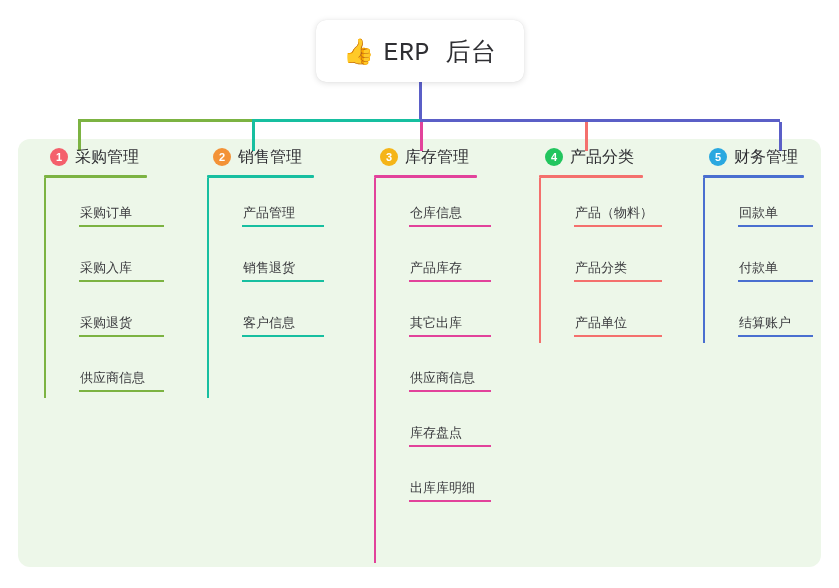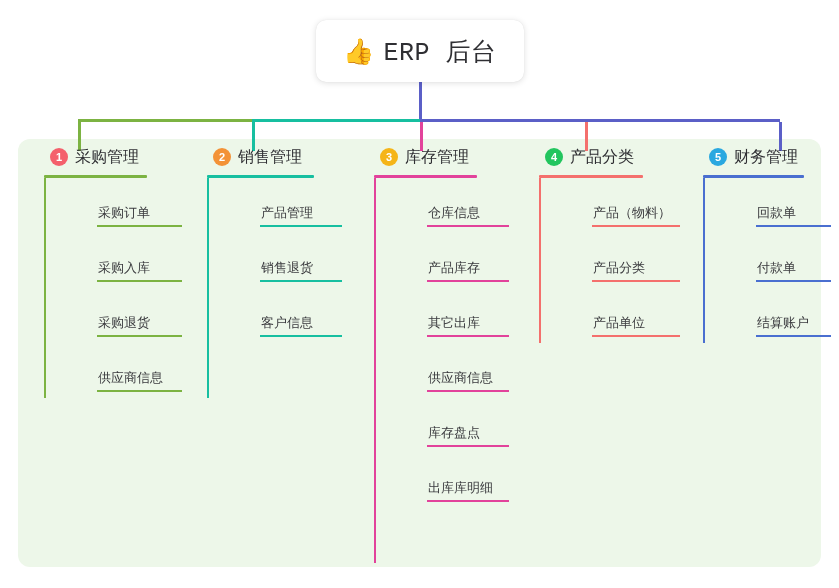--- a/index.html
+++ b/index.html
@@ -95,21 +95,21 @@
     color: #2f2f33;
     white-space: nowrap;
   }
   .col-underline {
     height: 3px;
     margin-top: 6px;
     border-radius: 1px;
   }
   .col-body {
     position: relative;
-    padding-left: 36px;
+    padding-left: 18px;
   }
   .col-spine {
     position: absolute;
     left: 17px;
     top: 0;
     width: 2px;
   }
   .leaf {
     position: relative;
     height: 55px;

